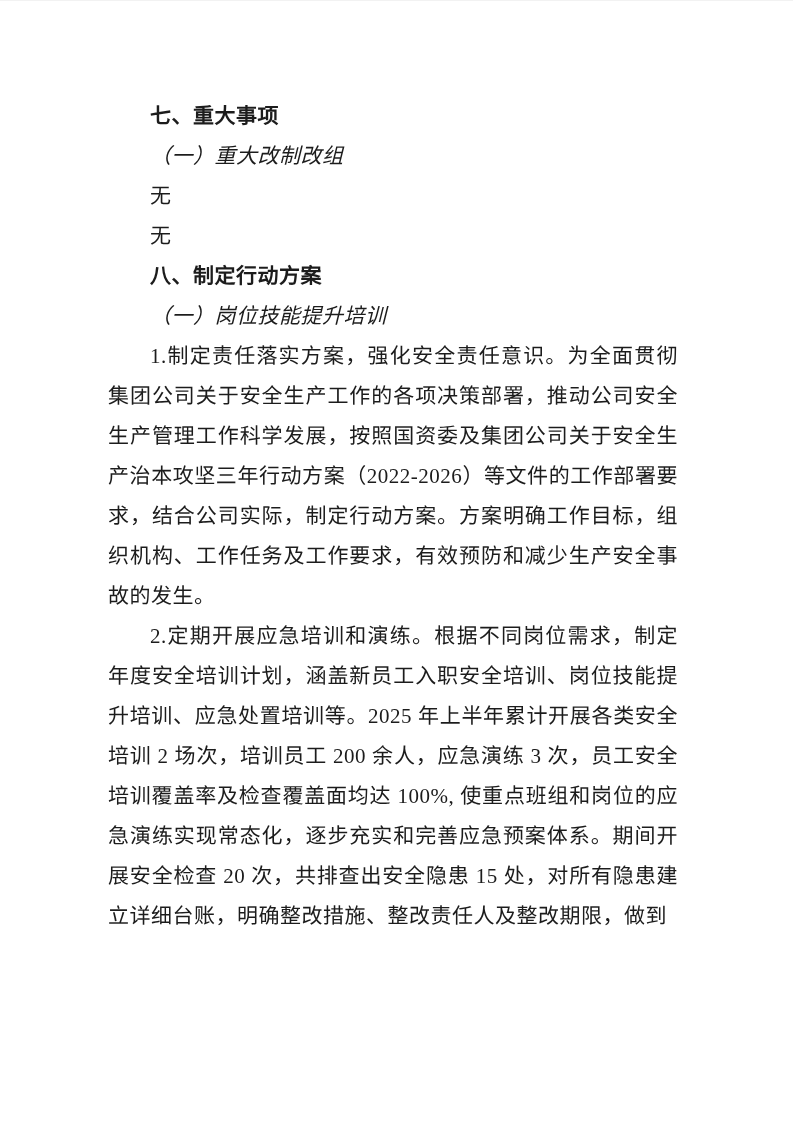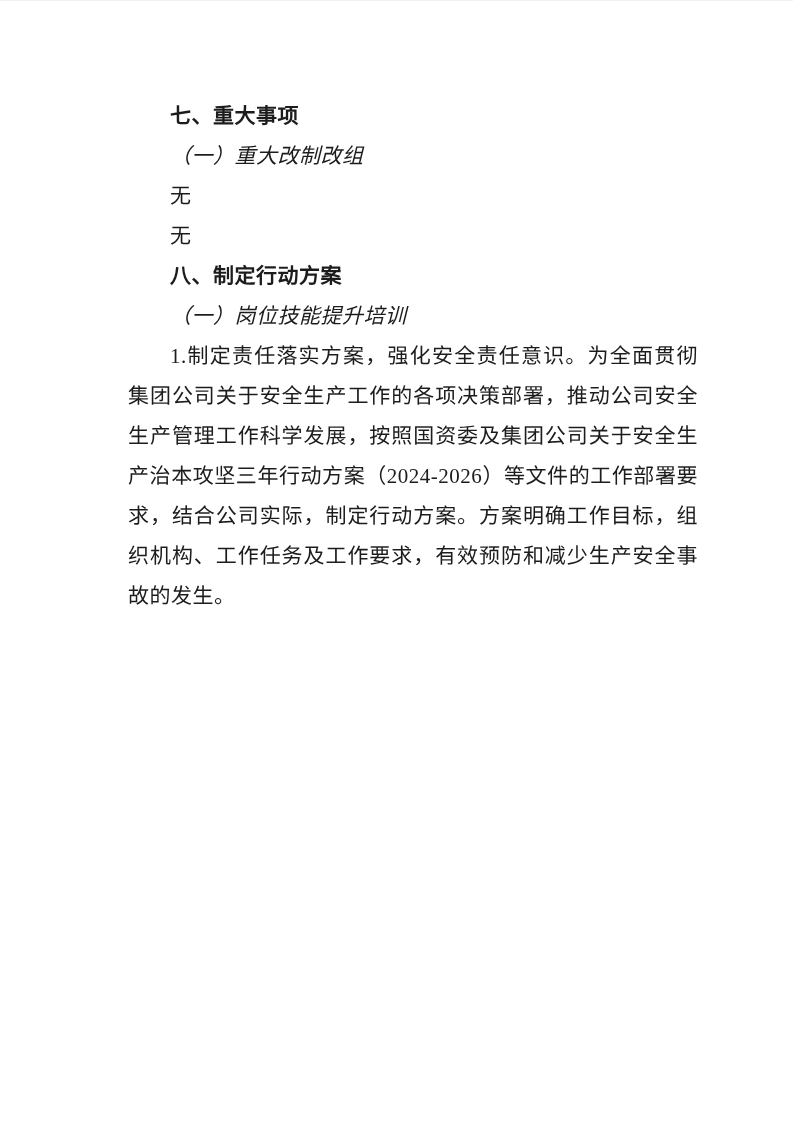--- a/index.html
+++ b/index.html
@@ -12,21 +12,21 @@
     width: 793px;
     height: 1122px;
     background: #ffffff;
     overflow: hidden;
     box-sizing: border-box;
     border-top: 1px solid #f2f2f2;
     font-family: "Liberation Serif", "DejaVu Serif", serif;
   }
   .content {
     position: absolute;
-    left: 128px;
+    left: 108px;
     top: 95px;
     width: 570px;
   }
   .block {
     margin: 0;
     font-size: 21px;
     line-height: 40px;
     color: #1c1c1c;
     text-align: justify;
     text-indent: 2em;
@@ -48,15 +48,16 @@
 <body>
 
 <div class="page">
   <div class="content">
     <p class="block h1">七、重大事项</p>
     <p class="block h2">（一）重大改制改组</p>
     <p class="block">无</p>
     <p class="block">无</p>
     <p class="block h1">八、制定行动方案</p>
     <p class="block h2">（一）岗位技能提升培训</p>
-    <p class="block">1.制定责任落实方案，强化安全责任意识。为全面贯彻集团公司关于安全生产工作的各项决策部署，推动公司安全生产管理工作科学发展，按照国资委及集团公司关于安全生产治本攻坚三年行动方案（2024-2026）等文件的工作部署要求，结合公司实际，制定行动方案。方案明确工作目标，组织机构、工作任务及工作要求，有效预防和减少生产安全事故的发生。</p>
+    <p class="block">1.制定责任落实方案，强化安全责任意识。为全面贯彻集团公司关于安全生产工作的各项决策部署，推动公司安全生产管理工作科学发展，按照国资委及集团公司关于安全生产治本攻坚三年行动方案（2022-2026）等文件的工作部署要求，结合公司实际，制定行动方案。方案明确工作目标，组织机构、工作任务及工作要求，有效预防和减少生产安全事故的发生。</p>
+    <p class="block">2.定期开展应急培训和演练。根据不同岗位需求，制定年度安全培训计划，涵盖新员工入职安全培训、岗位技能提升培训、应急处置培训等。2025 年上半年累计开展各类安全培训 2 场次，培训员工 200 余人，应急演练 3 次，员工安全培训覆盖率及检查覆盖面均达 100%, 使重点班组和岗位的应急演练实现常态化，逐步充实和完善应急预案体系。期间开展安全检查 20 次，共排查出安全隐患 15 处，对所有隐患建立详细台账，明确整改措施、整改责任人及整改期限，做到</p>
   </div>
 </div>
 
 </body></html>

